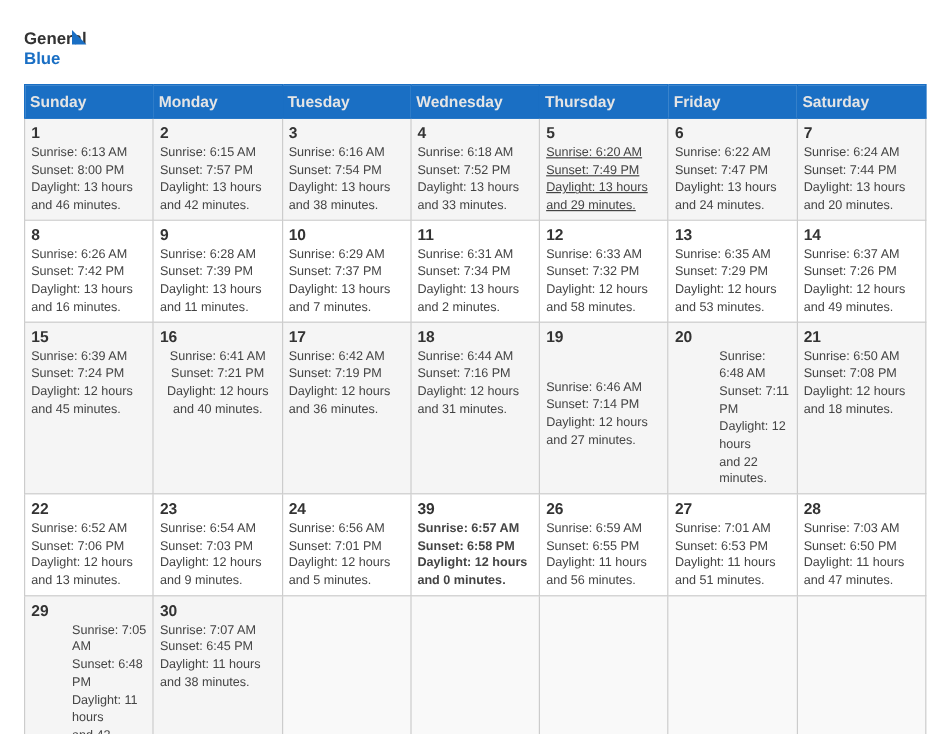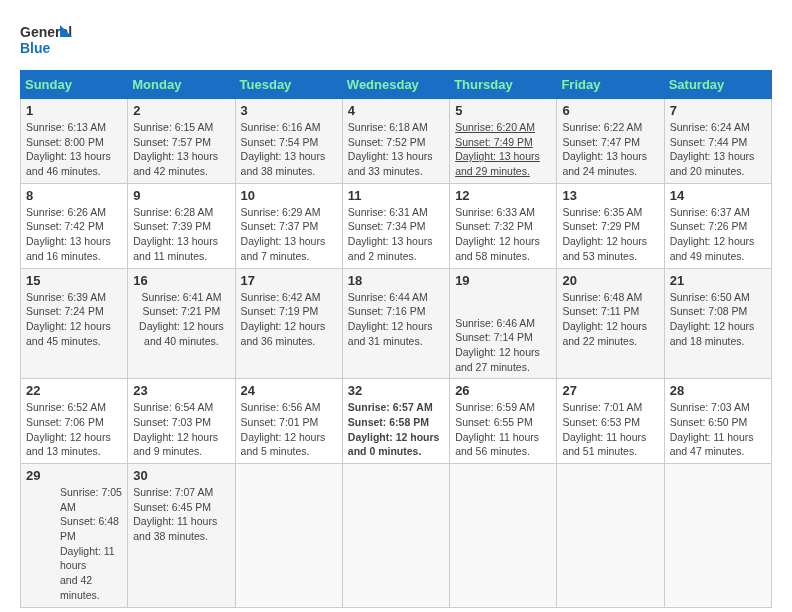--- a/index.html
+++ b/index.html
@@ -33,21 +33,21 @@
       font-size: 16px;
       color: #555;
     }
     .calendar-table {
       width: 100%;
       border-collapse: collapse;
       font-size: 11px;
     }
     .calendar-table th {
       background: #1a6fc4;
-      color: #86efac;
+      color: #e5e5e5;
       padding: 6px 4px;
       text-align: left;
       font-size: 13px;
       font-weight: bold;
       border: 1px solid #1a6fc4;
     }
     .calendar-table td {
       border: 1px solid #ccc;
       vertical-align: top;
       padding: 4px 5px;
@@ -239,21 +239,21 @@
         </td>
         <td>
           <span class="day-number">19</span>
           <div class="day-info" style="white-space: pre-line; margin-top: 28px;">Sunrise: 6:46 AM
 Sunset: 7:14 PM
 Daylight: 12 hours
 and 27 minutes.</div>
         </td>
         <td>
           <span class="day-number">20</span>
-          <div class="day-info" style="white-space: pre-line;">Sunrise: 6:48 AM
+          <div class="day-info" style="white-space: pre-line; margin-left: 37px;">Sunrise: 6:48 AM
 Sunset: 7:11 PM
 Daylight: 12 hours
 and 22 minutes.</div>
         </td>
         <td>
           <span class="day-number">21</span>
           <div class="day-info" style="white-space: pre-line;">Sunrise: 6:50 AM
 Sunset: 7:08 PM
 Daylight: 12 hours
 and 18 minutes.</div>
@@ -275,21 +275,21 @@
 and 9 minutes.</div>
         </td>
         <td>
           <span class="day-number">24</span>
           <div class="day-info" style="white-space: pre-line;">Sunrise: 6:56 AM
 Sunset: 7:01 PM
 Daylight: 12 hours
 and 5 minutes.</div>
         </td>
         <td>
-          <span class="day-number">32</span>
+          <span class="day-number">39</span>
           <div class="day-info" style="white-space: pre-line; font-weight: bold;">Sunrise: 6:57 AM
 Sunset: 6:58 PM
 Daylight: 12 hours
 and 0 minutes.</div>
         </td>
         <td>
           <span class="day-number">26</span>
           <div class="day-info" style="white-space: pre-line;">Sunrise: 6:59 AM
 Sunset: 6:55 PM
 Daylight: 11 hours

